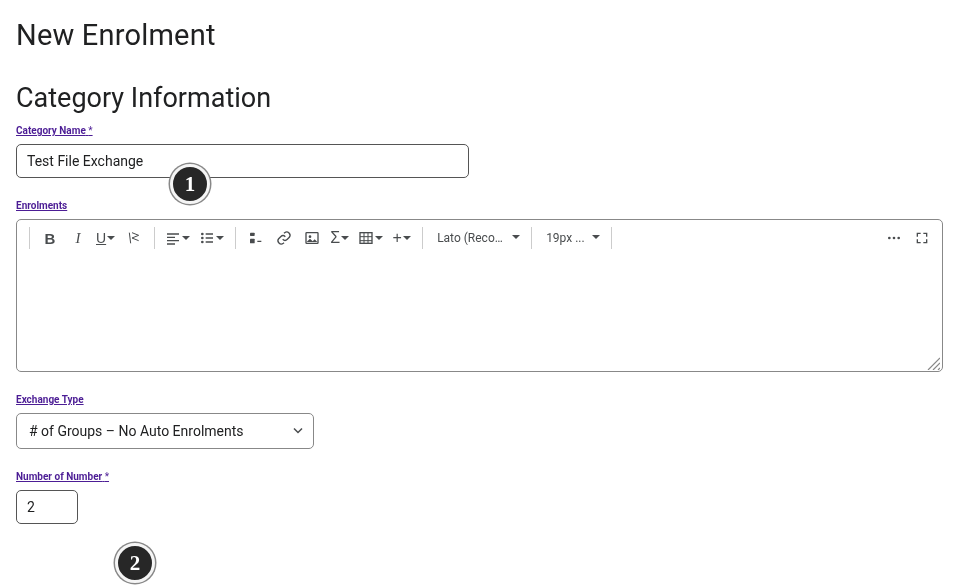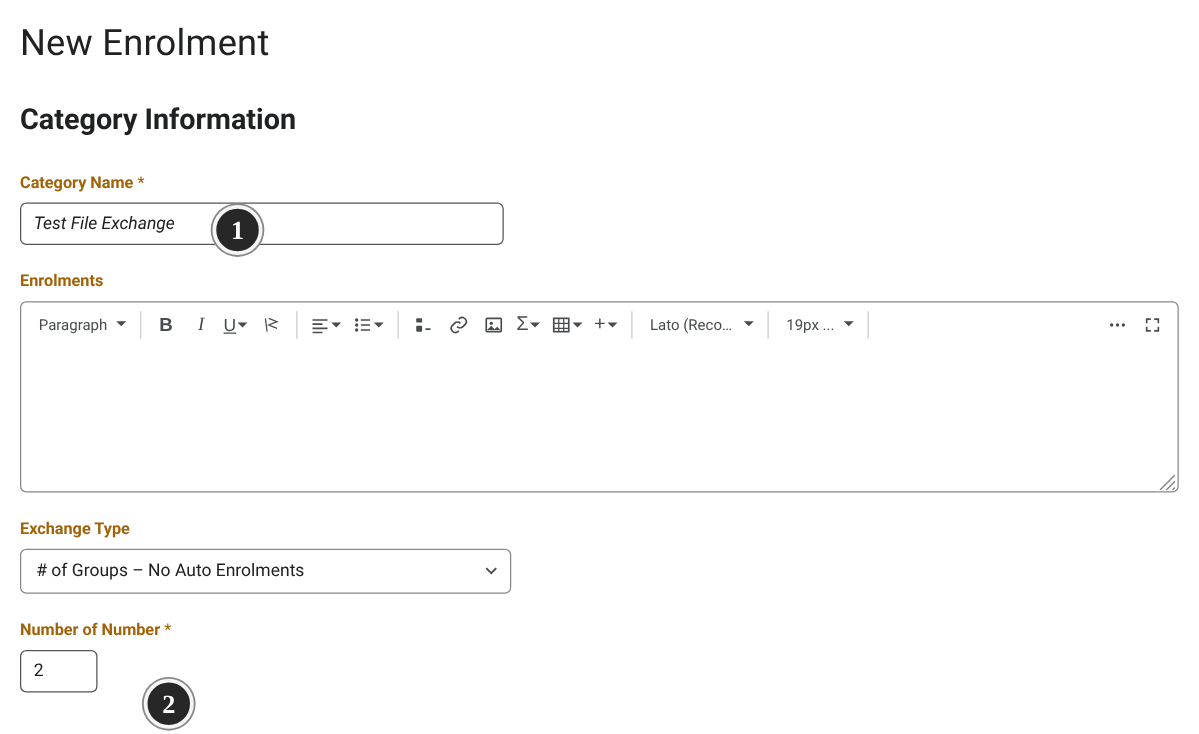--- a/index.html
+++ b/index.html
@@ -1,41 +1,41 @@
 <!DOCTYPE html>
 <html><head>
 <meta charset="utf-8">
 <style>
 * { box-sizing: border-box; margin: 0; padding: 0; }
 body { font-family: -apple-system, BlinkMacSystemFont, "Segoe UI", Roboto, Helvetica, Arial, sans-serif; background: #fff; width: 959px; height: 587px; padding: 18px 16px 0 16px; color: #202122; overflow: hidden; }
 h1.page-title { font-size: 29px; font-weight: 400; color: #202122; margin-bottom: 30px; letter-spacing: 0.2px; }
-h2.section-title { font-size: 23px; font-weight: 700; color: #202122; margin-bottom: 30px; }
-.field-label { font-size: 13px; font-weight: 700; color: #a16207; margin-bottom: 8px; display: block; }
+h2.section-title { font-size: 27px; font-weight: 400; color: #202122; margin-bottom: 11px; }
+.field-label { font-size: 10px; font-weight: 700; color: #4c1d95; margin-bottom: 8px; display: block; text-decoration: underline; }
 .req { font-weight: 400; }
 .text-input { border: 1px solid #555; border-radius: 5px; padding: 8px 10px; font-size: 14px; font-family: inherit; color: #202122; background: #fff; }
-.name-input { width: 387px; font-style: italic; }
+.name-input { width: 453px; }
 .field-group { position: relative; margin-bottom: 22px; }
 .badge { position: absolute; top: 50%; transform: translateY(-50%); width: 40px; height: 40px; border-radius: 50%; background: #272727; border: 3px solid #f5f5f5; box-shadow: 0 0 0 1.5px #888; color: #fff; display: flex; align-items: center; justify-content: center; font-weight: 700; font-size: 21px; font-family: Georgia, "Times New Roman", serif; }
 .badge-1 { left: 170px; top: 164px; transform: none; }
 .badge-2 { left: 115px; top: 543px; transform: none; }
 .editor-wrap { border: 1px solid #888; border-radius: 5px; position: relative; margin-bottom: 22px; }
 .toolbar { display: flex; align-items: center; padding: 4px 6px; gap: 0; flex-wrap: nowrap; }
 .tb-sep { width: 1px; height: 22px; background: #ccc; margin: 0 6px; flex-shrink: 0; }
 .tb-btn { display: inline-flex; align-items: center; justify-content: center; min-width: 28px; height: 28px; padding: 0 4px; background: transparent; border: none; font-size: 14px; color: #494c4e; cursor: pointer; border-radius: 3px; }
 .tb-btn svg { width: 16px; height: 16px; fill: currentColor; }
 .tb-select { display: inline-flex; align-items: center; height: 28px; padding: 0 4px 0 8px; border: 1px solid #ccc; border-radius: 3px; font-size: 12px; color: #494c4e; background: #fff; cursor: pointer; gap: 6px; white-space: nowrap; }
 .tb-select.noborder { border: none; }
 .tb-chev { width: 10px; }
 .tb-chev svg { width: 10px; height: 10px; fill: #494c4e; }
 .bold-i { font-weight: 700; font-size: 15px; }
 .italic-i { font-style: italic; font-family: Georgia, serif; font-size: 15px; }
 .underline-i { text-decoration: underline; font-size: 14px; }
 .editor-area { min-height: 115px; padding: 8px; font-size: 14px; position: relative; }
 .resize-handle { position: absolute; right: 2px; bottom: 2px; width: 14px; height: 14px; }
-.select-wrap { position: relative; width: 393px; }
+.select-wrap { position: relative; width: 298px; }
 .select-box { width: 100%; border: 1px solid #888; border-radius: 5px; padding: 9px 30px 9px 12px; font-size: 14px; background: #fff; cursor: pointer; display: flex; align-items: center; justify-content: space-between; }
 .select-chev { position: absolute; right: 10px; top: 50%; transform: translateY(-50%); pointer-events: none; }
 .num-input { width: 62px; text-align: left; }
 .flex-grow { flex: 1; }
 </style>
 </head>
 <body>
 
 <h1 class="page-title">New Enrolment</h1>
 
@@ -45,26 +45,20 @@
   <span>Category Name</span> <span class="req">*</span>
 </label>
 <div class="field-group">
   <input type="text" class="text-input name-input" value="Test File Exchange" style="">
 </div>
 <div class="badge badge-1" style="position:absolute;">1</div>
 
 <label class="field-label">Enrolments</label>
 <div class="editor-wrap">
   <div class="toolbar">
-    <div class="tb-select noborder">
-      <span>Paragraph</span>
-      <span class="tb-chev"><svg viewBox="0 0 10 10">
-            <path d="M1 3l4 4 4-4"></path>
-          </svg></span>
-    </div>
     <div class="tb-sep"></div>
     <button class="tb-btn">
         <span class="bold-i">B</span>
       </button>
     <button class="tb-btn">
         <span class="italic-i">I</span>
       </button>
     <button class="tb-btn">
         <span class="underline-i">U</span>
         <span class="tb-chev"><svg viewBox="0 0 10 10">

